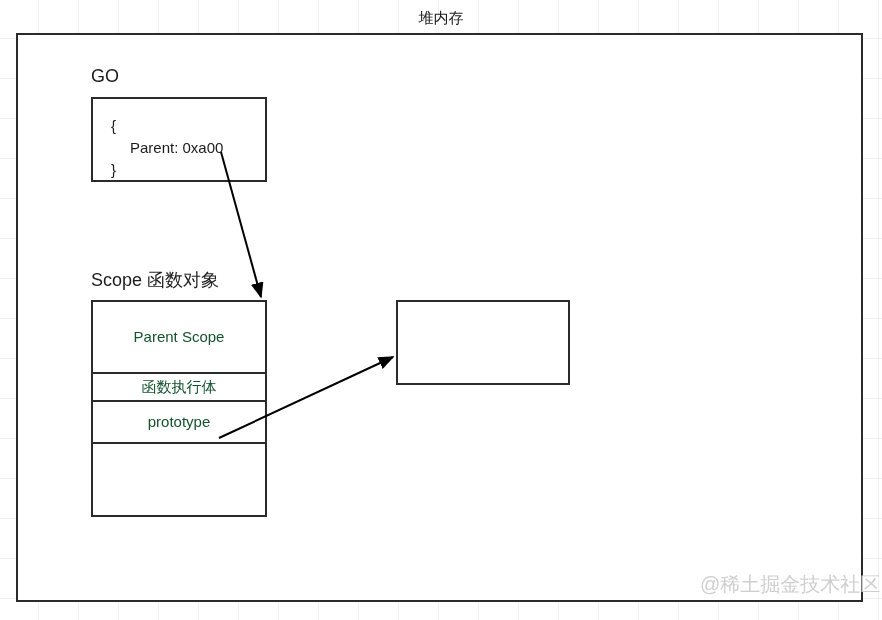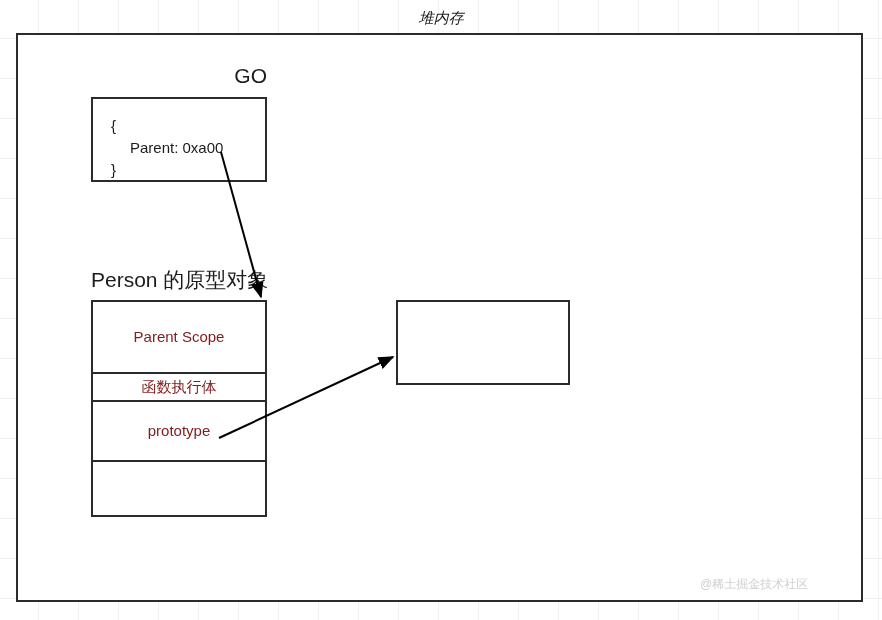--- a/index.html
+++ b/index.html
@@ -26,43 +26,42 @@
   .diagram-title {
     position: absolute;
     left: 0;
     top: 9px;
     width: 882px;
     text-align: center;
     font-size: 15px;
     line-height: 18px;
     color: #1c1c1c;
     white-space: nowrap;
-    font-style: italic;
   }
 
   
   .heap-box {
     position: absolute;
     left: 16px;
     top: 33px;
     width: 847px;
     height: 569px;
     box-sizing: border-box;
     border: 2px solid #2b2b2b;
     background: #ffffff;
   }
 
   
   .box-label {
     position: absolute;
-    font-size: 21px;
+    font-size: 18px;
     line-height: 18px;
     color: #1c1c1c;
     white-space: nowrap;
-    text-align: right;
+    text-align: left;
   }
 
   
   .go-label {
     left: 91px;
     top: 67px;
     width: 176px;
   }
   .go-box {
     position: absolute;
@@ -103,27 +102,27 @@
     display: flex;
     flex-direction: column;
   }
   .fn-row {
     box-sizing: border-box;
     display: flex;
     align-items: center;
     justify-content: center;
     font-size: 15px;
     line-height: 18px;
-    color: #7f1d1d;
+    color: #14532d;
     white-space: nowrap;
     border-bottom: 2px solid #2b2b2b;
   }
   .fn-row.r0 { height: 72px; }
   .fn-row.r1 { height: 28px; }
-  .fn-row.r2 { height: 60px; }
+  .fn-row.r2 { height: 42px; }
   .fn-row.r3 { height: 53px; border-bottom: none; }
 
   
   .proto-label {
     left: 396px;
     top: 271px;
     width: 174px;
   }
   .proto-box {
     position: absolute;
@@ -144,21 +143,21 @@
     width: 882px;
     height: 620px;
     pointer-events: none;
   }
 
   
   .watermark {
     position: absolute;
     left: 700px;
     top: 575px;
-    font-size: 12px;
+    font-size: 20px;
     line-height: 18px;
     color: #cfcfcf;
     white-space: nowrap;
     user-select: none;
   }
 </style>
 </head>
 <body>
 
 <div id="canvas">
@@ -168,21 +167,21 @@
   <div class="heap-box"></div>
 
   <div class="box-label go-label">GO</div>
 
   <div class="go-box">
     <span class="go-line go-brace-open">{</span>
     <span class="go-line go-prop">Parent: 0xa00</span>
     <span class="go-line go-brace-close">}</span>
   </div>
 
-  <div class="box-label fn-label">Person 的原型对象</div>
+  <div class="box-label fn-label">Scope 函数对象</div>
 
   <div class="fn-box">
     <div class="fn-row r0">Parent Scope</div>
     <div class="fn-row r1">函数执行体</div>
     <div class="fn-row r2">prototype</div>
     <div class="fn-row r3"></div>
   </div>
 
 
   <div class="proto-box"></div>

